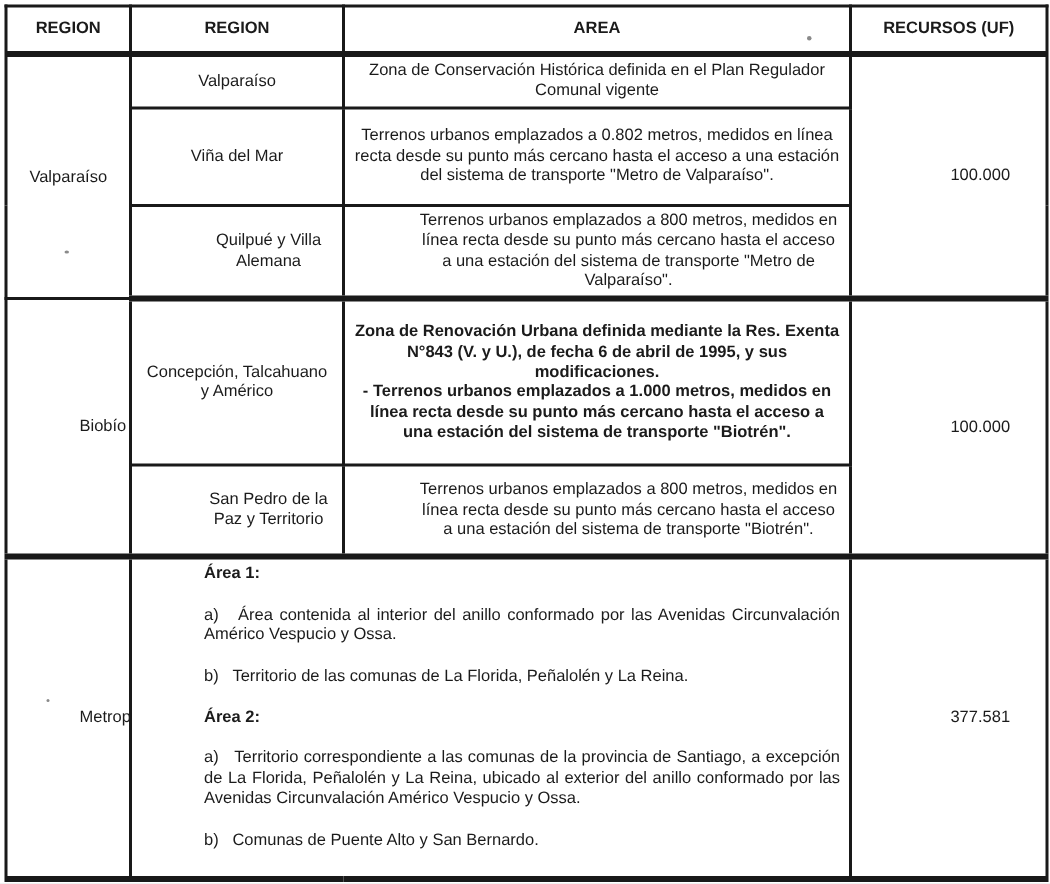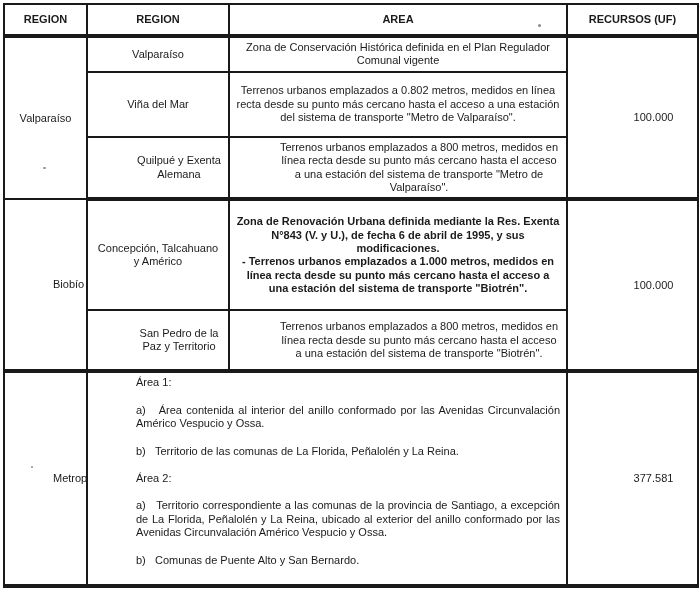--- a/index.html
+++ b/index.html
@@ -53,21 +53,21 @@
   .cell-area.pre { white-space: pre-line; font-weight: bold; }
   .cell-recursos {
     text-align: center;
   }
   .cell-merged {
     vertical-align: top;
     text-align: left;
     padding: 17px 10px 6px 12px;
   }
   .cell-merged p { margin: 0 0 14px 0; }
-  .m-title { font-weight: normal; }
+  .m-title { font-weight: bold; }
   .m-para  { text-align: justify; }
   .speckle {
     position: absolute;
     border-radius: 50%;
     background: #8a8a8a;
   }
 </style>
 </head>
 <body>
 
@@ -93,21 +93,21 @@
       <td class="cell-region" rowspan="3">Valparaíso</td>
       <td class="cell-comuna">Valparaíso</td>
       <td class="cell-area">Zona de Conservación Histórica definida en el Plan Regulador Comunal vigente</td>
       <td class="cell-recursos bb-thick" rowspan="3">100.000</td>
     </tr>
     <tr style="height:65px">
       <td class="cell-comuna">Viña del Mar</td>
       <td class="cell-area">Terrenos urbanos emplazados a 0.802 metros, medidos en línea recta desde su punto más cercano hasta el acceso a una estación del sistema de transporte "Metro de Valparaíso".</td>
     </tr>
     <tr style="height:58px">
-      <td class="cell-comuna bb-thick">Quilpué y Exenta Alemana</td>
+      <td class="cell-comuna bb-thick">Quilpué y Villa Alemana</td>
       <td class="cell-area bb-thick">Terrenos urbanos emplazados a 800 metros, medidos en línea recta desde su punto más cercano hasta el acceso a una estación del sistema de transporte "Metro de Valparaíso".</td>
     </tr>
 
     <tr style="height:111px">
       <td class="cell-region bb-thick" rowspan="2">Biobío</td>
       <td class="cell-comuna">Concepción, Talcahuano y Américo</td>
       <td class="cell-area pre">Zona de Renovación Urbana definida mediante la Res. Exenta N°843 (V. y U.), de fecha 6 de abril de 1995, y sus modificaciones.
 - Terrenos urbanos emplazados a 1.000 metros, medidos en línea recta desde su punto más cercano hasta el acceso a una estación del sistema de transporte "Biotrén".</td>
       <td class="cell-recursos bb-thick" rowspan="2">100.000</td>
     </tr>

